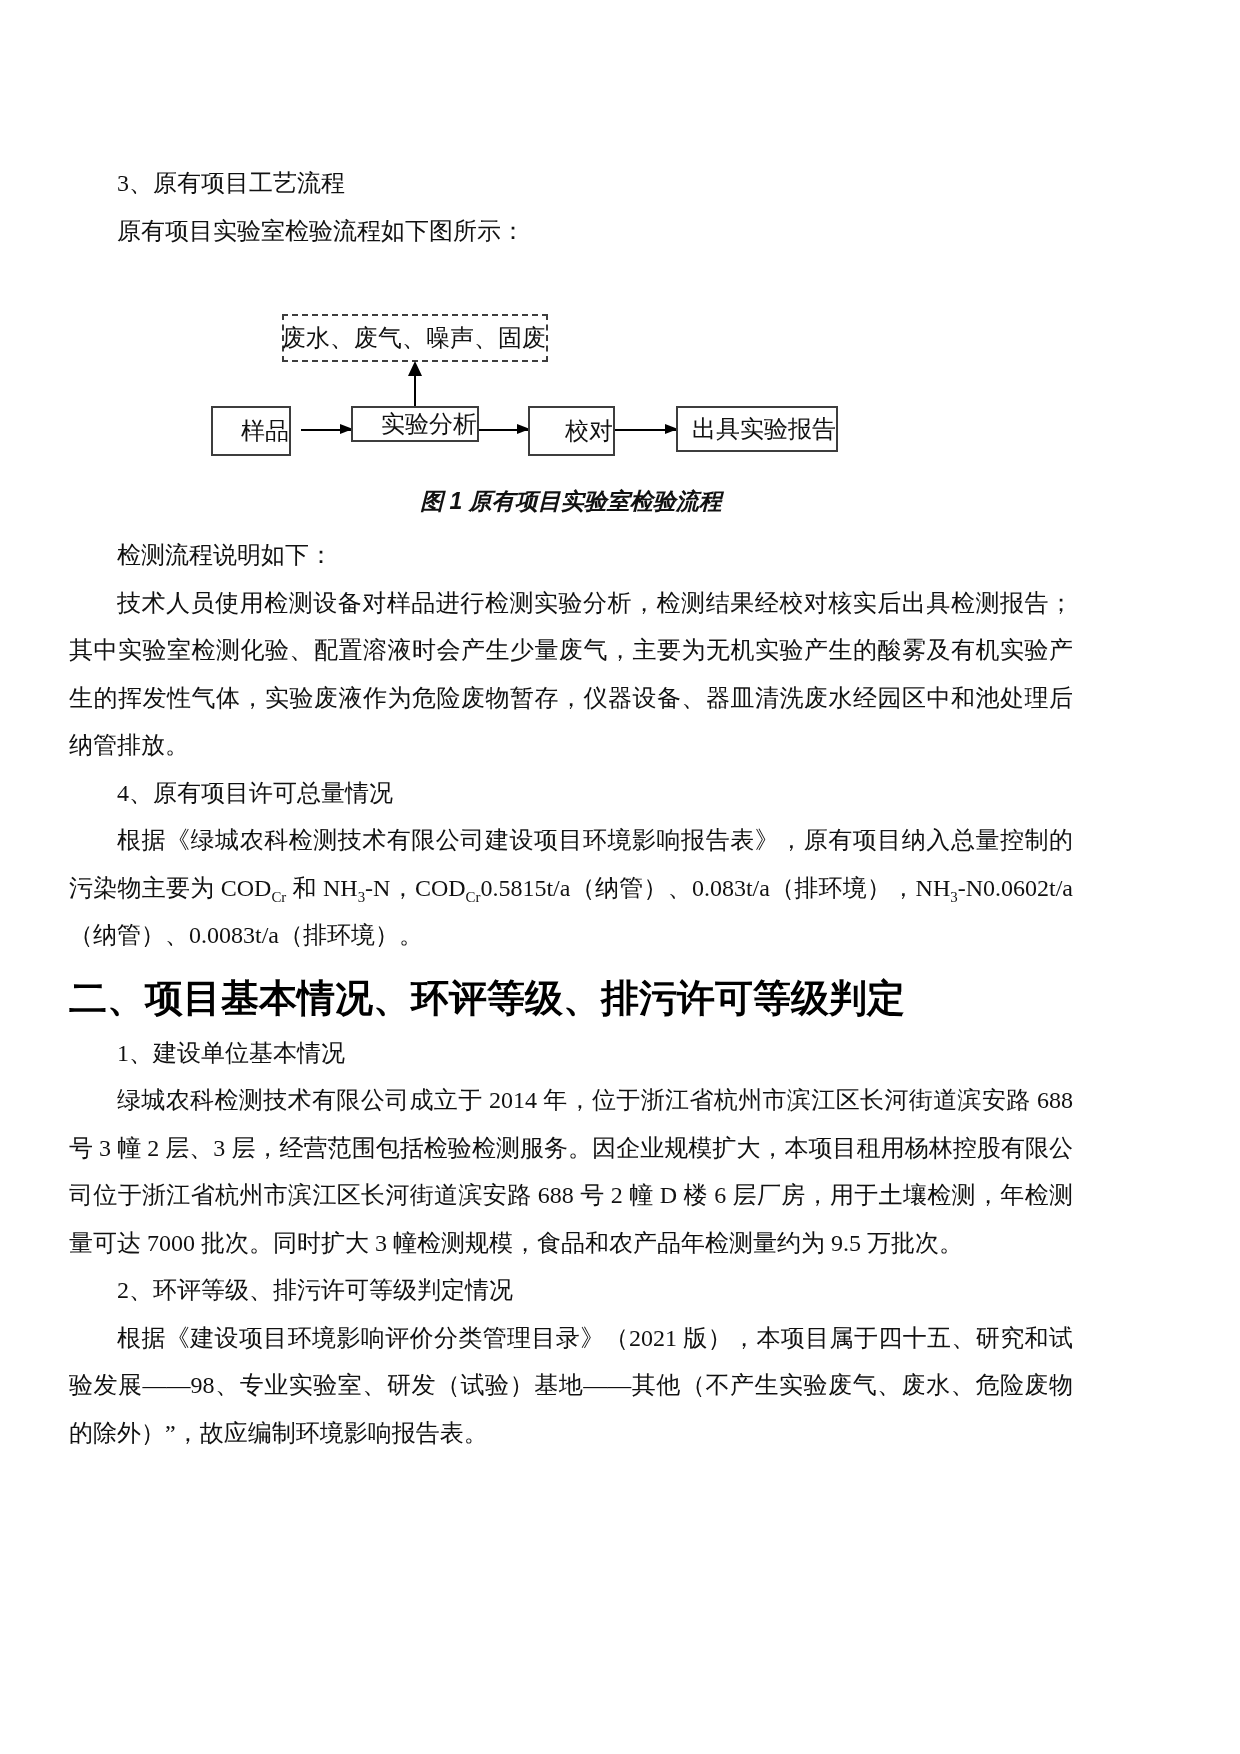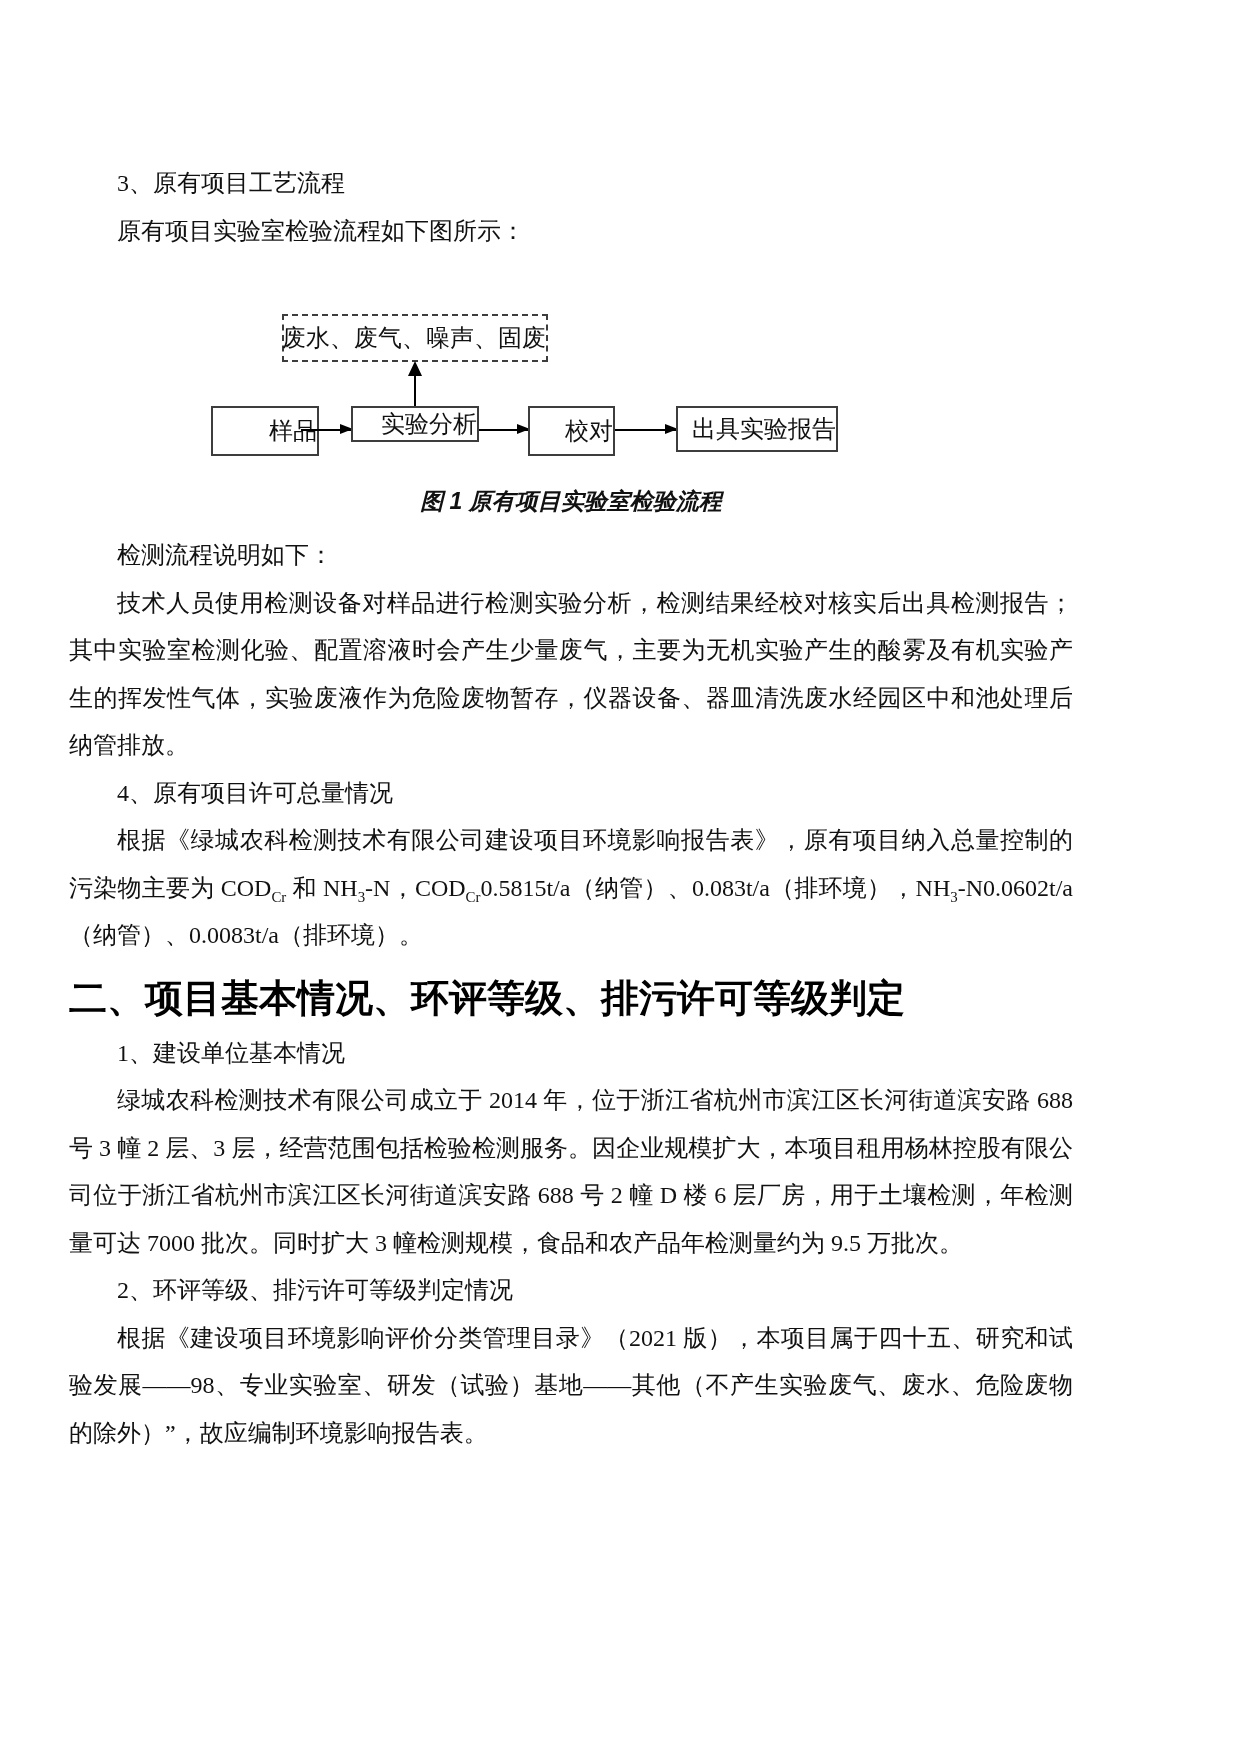--- a/index.html
+++ b/index.html
@@ -35,21 +35,21 @@
     border:2px solid #3d3d3d;
     background:#ffffff;
     display:flex;align-items:center;justify-content:flex-end;
     font-size:24px;color:#111111;
     white-space:nowrap;
   }
   .fc-dashed{
     left:213px;top:0;width:266px;height:48px;
     border:2px dashed #3d3d3d;
   }
-  .fc-step1{left:142px;top:92px;width:108px;height:50px;}
+  .fc-step1{left:142px;top:92px;width:80px;height:50px;}
   .fc-step2{left:282px;top:92px;width:128px;height:36px;}
   .fc-step3{left:459px;top:92px;width:87px;height:50px;}
   .fc-step4{left:607px;top:92px;width:162px;height:46px;}
 
   .arrow-h{
     position:absolute;top:115px;height:0;
     border-top:2.5px solid #000;
   }
   .arrow-h::after{
     content:"";position:absolute;right:-2px;top:-7px;

